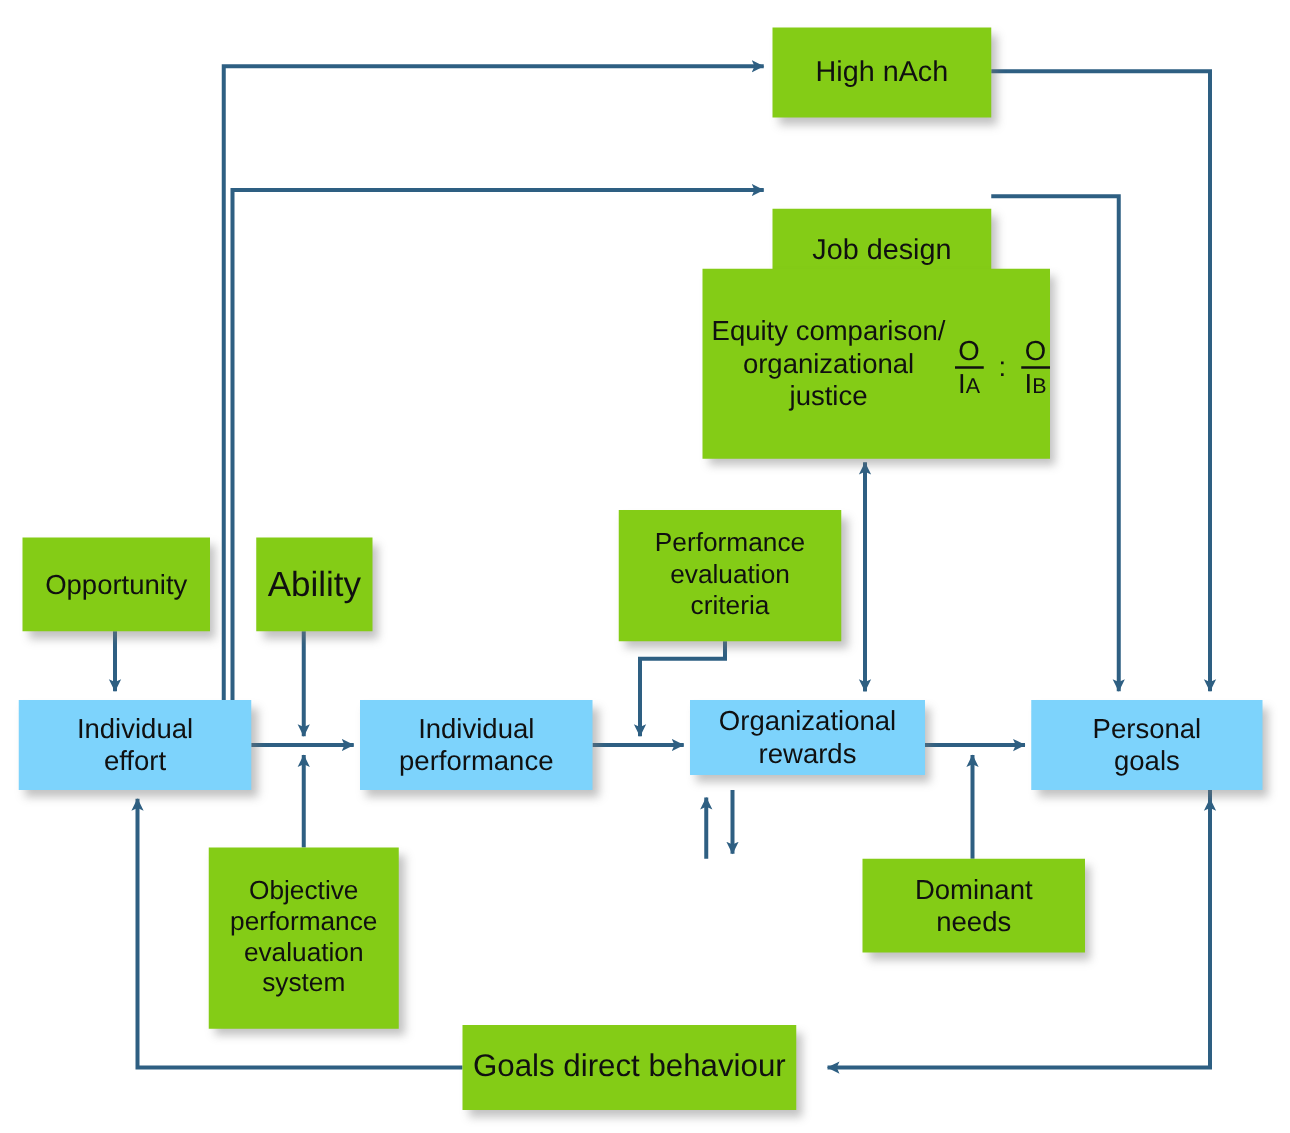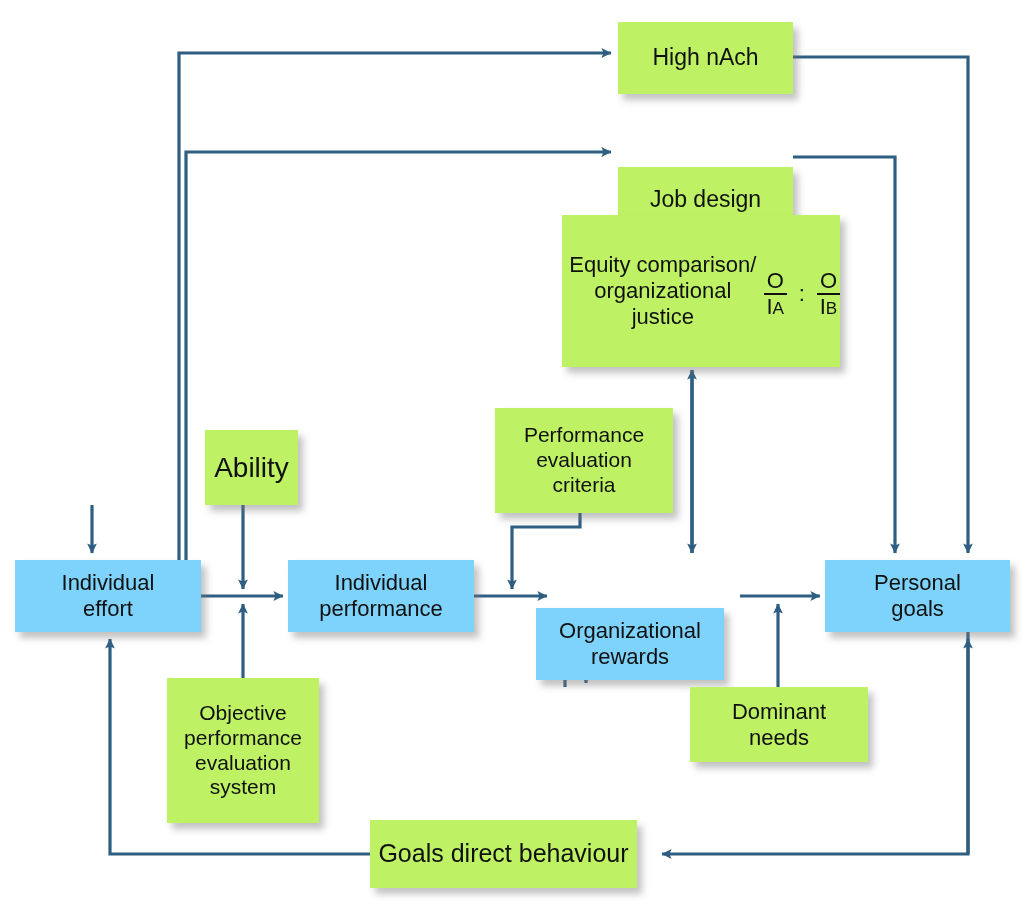--- a/index.html
+++ b/index.html
@@ -11,21 +11,21 @@
     box-sizing:border-box;
     display:flex;
     align-items:center;
     justify-content:center;
     text-align:center;
     color:#101010;
     line-height:1.18;
     box-shadow:5px 6px 7px rgba(120,120,120,0.45);
     z-index:3;
   }
-  .node.light{background:#bef264;}
+  .node.light{background:#84cc16;}
   .node.gold{background:#7dd3fc;}
   .node .txt{display:block;padding:0 6px;white-space:pre-line;}
   .eq-wrap{display:flex;flex-direction:row;align-items:center;justify-content:center;width:100%;}
   .eq-line{white-space:pre-line;}
   .eq-ratio{display:flex;align-items:center;justify-content:center;gap:10px;margin-top:6px;}
   .frac{display:inline-flex;flex-direction:column;align-items:center;line-height:1.0;}
   .frac .num{border-bottom:2px solid #101010;padding:0 3px 1px 3px;}
   .frac .den{padding-top:1px;}
   .sub{font-size:0.78em;vertical-align:baseline;}
   .colon{font-size:22px;padding:0 2px;}
@@ -102,20 +102,23 @@
         </span>
         <span class="colon">:</span>
         <span class="frac">
           <span class="num">O</span>
           <span class="den"><span>I</span><span class="sub">B</span></span>
         </span>
       </div>
     </div>
   </div>
 
+  <div class="node light" style="left:18px;top:430px;width:150px;height:75px;font-size:22px;">
+    <span class="txt">Opportunity</span>
+  </div>
 
   <div class="node light" style="left:205px;top:430px;width:93px;height:75px;font-size:28px;">
     <span class="txt">Ability</span>
   </div>
 
   <div class="node light" style="left:495px;top:408px;width:178px;height:105px;font-size:21px;">
     <span class="txt">Performance
 evaluation
 criteria</span>
   </div>
@@ -123,21 +126,21 @@
   <div class="node gold" style="left:15px;top:560px;width:186px;height:72px;font-size:22px;">
     <span class="txt">Individual
 effort</span>
   </div>
 
   <div class="node gold" style="left:288px;top:560px;width:186px;height:72px;font-size:22px;">
     <span class="txt">Individual
 performance</span>
   </div>
 
-  <div class="node gold" style="left:536px;top:560px;width:188px;height:72px;font-size:22px;margin-top:48px;">
+  <div class="node gold" style="left:552px;top:560px;width:188px;height:60px;font-size:22px;">
     <span class="txt">Organizational
 rewards</span>
   </div>
 
   <div class="node gold" style="left:825px;top:560px;width:185px;height:72px;font-size:22px;">
     <span class="txt">Personal
 goals</span>
   </div>
 
   <div class="node light" style="left:167px;top:678px;width:152px;height:145px;font-size:21px;">

